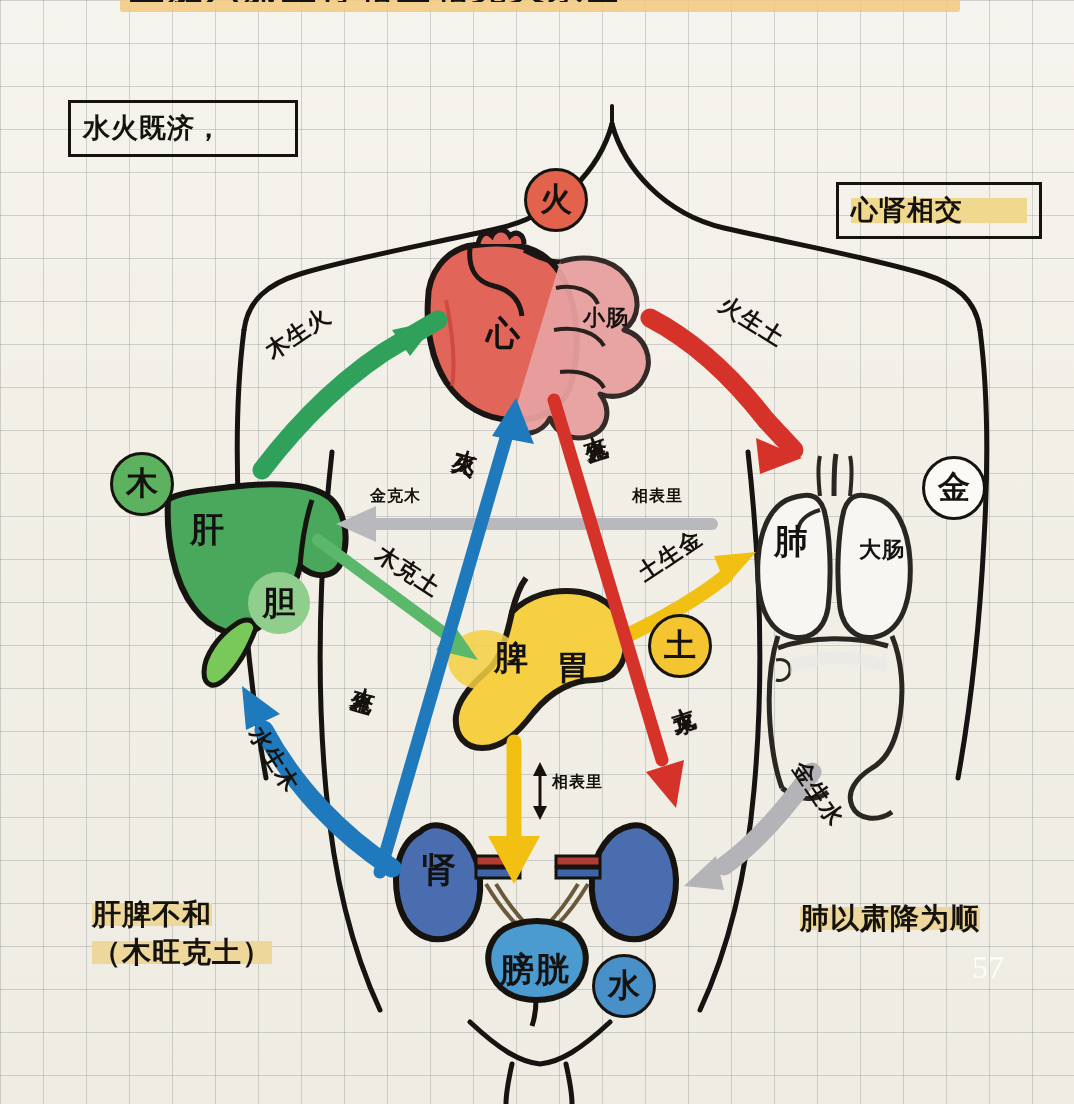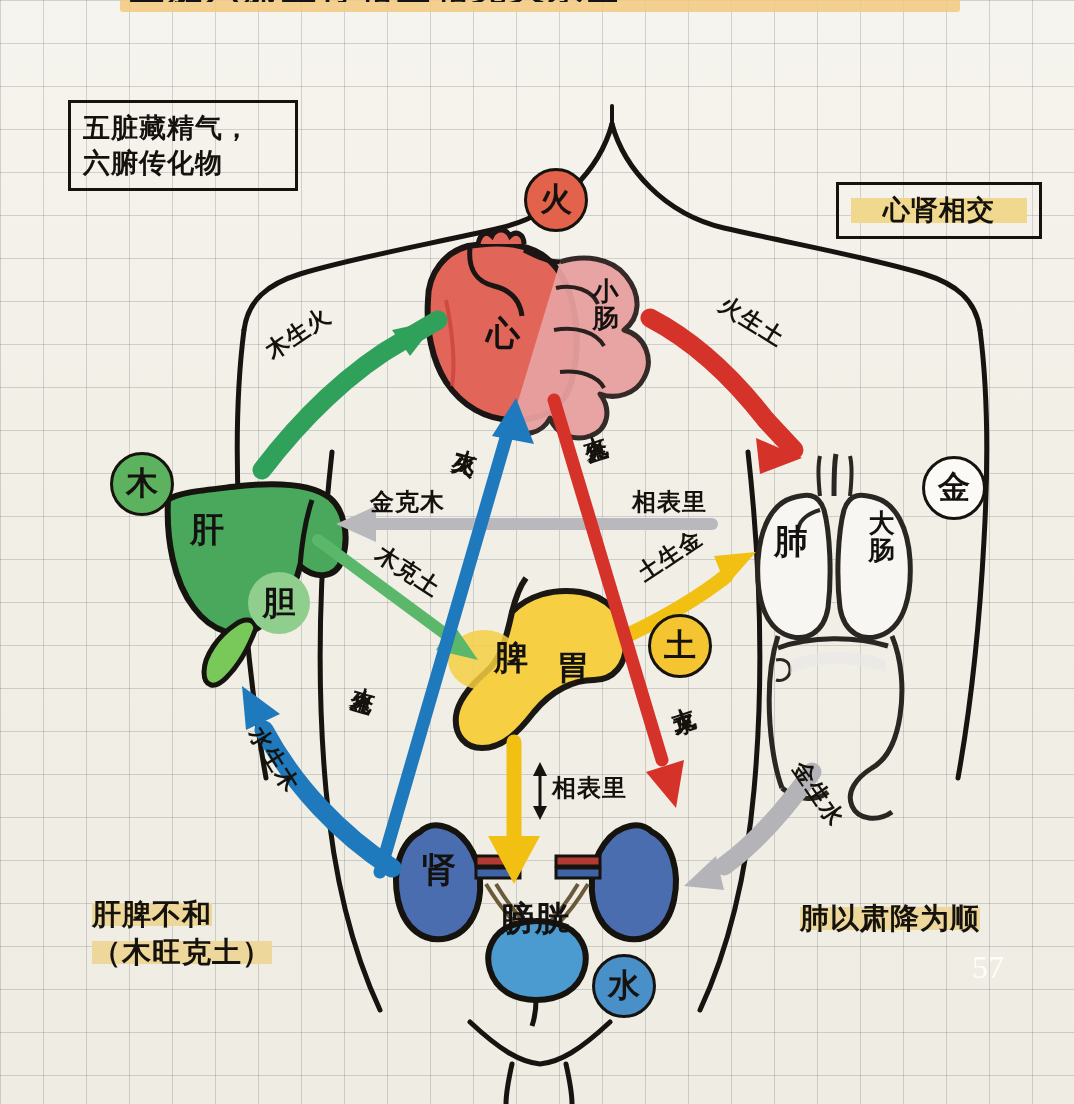--- a/index.html
+++ b/index.html
@@ -48,28 +48,28 @@
   .badge.wood{background:#5cb25f;}
   .badge.earth{background:#f5c531;}
   .badge.metal{background:#fbfaf6;}
   .badge.water{background:#4a90c8;}
   .badge.soft{border:none;background:#8fce8c;border-radius:50%;width:62px;height:62px;}
   
   .organ-label{
     position:absolute;font-size:34px;font-weight:bold;color:#141210;
     letter-spacing:1px;line-height:1.05;text-align:center;
   }
-  .organ-label.two-line{font-size:26px;}
+  .organ-label.two-line{font-size:22px;margin-top:28px;}
   
   .rel{
     position:absolute;font-size:23px;font-weight:bold;color:#15120e;
     white-space:nowrap;letter-spacing:1px;
   }
   .rel.vert{writing-mode:vertical-rl;letter-spacing:2px;}
-  .rel.h{font-size:24px;}
+  .rel.h{font-size:16px;}
   
   #page-num{
     position:absolute;right:70px;bottom:118px;
     font-size:32px;color:#ffffff;font-weight:normal;opacity:.92;
     font-family:"Liberation Serif",serif;
   }
   #watermark{
     position:absolute;right:14px;bottom:12px;font-size:15px;color:#d8d3c6;letter-spacing:2px;
   }
   svg{position:absolute;left:0;top:0;}
@@ -243,25 +243,24 @@
     </g>
 
     <g>
       <line x1="540" y1="772" x2="540" y2="810" stroke="#16130f" stroke-width="3"></line>
       <path d="M540,762 L533,776 L547,776 Z" fill="#16130f"></path>
       <path d="M540,820 L533,806 L547,806 Z" fill="#16130f"></path>
     </g>
   </svg>
 
   <div class="note-box" style="left:68px;top:100px;width:200px;">
-    <div>五脏藏精气，</div>
-    <div>六腑传化物</div>
-  </div>
-
-  <div class="note-box" style="left:836px;top:182px;width:176px;text-align:center;">
+    <div>水火既济，</div>
+  </div>
+
+  <div class="note-box" style="left:836px;top:182px;width:176px;">
     <div class="hl">心肾相交</div>
   </div>
 
   <div class="corner-note" style="left:800px;top:900px;">
     <div><span class="hl">肺以肃降为顺</span></div>
   </div>
 
   <div class="corner-note" style="left:92px;top:896px;">
     <div><span class="hl">肝脾不和</span></div>
     <div><span class="hl">（木旺克土）</span></div>
@@ -281,21 +280,21 @@
     <span style="font-size:33px;font-weight:bold;color:#141210;">胆</span>
   </div>
 
   <div class="organ-label" style="left:494px;top:640px;">脾</div>
   <div class="organ-label" style="left:556px;top:650px;">胃</div>
 
   <div class="organ-label" style="left:774px;top:524px;">肺</div>
   <div class="organ-label two-line" style="left:858px;top:510px;width:48px;">大肠</div>
 
   <div class="organ-label" style="left:422px;top:852px;">肾</div>
-  <div class="organ-label" style="left:500px;top:901px;text-align:right;">膀胱</div>
+  <div class="organ-label" style="left:500px;top:952px;text-align:right;">膀胱</div>
 
   <div class="rel" style="left:262px;top:318px;transform:rotate(-34deg);">木生火</div>
   <div class="rel" style="left:716px;top:306px;transform:rotate(32deg);">火生土</div>
   <div class="rel" style="left:634px;top:540px;transform:rotate(-34deg);">土生金</div>
   <div class="rel" style="left:782px;top:778px;transform:rotate(56deg);">金生水</div>
   <div class="rel" style="left:238px;top:744px;transform:rotate(58deg);">水生木</div>
 
   <div class="rel h" style="left:370px;top:486px;">金克木</div>
   <div class="rel" style="left:372px;top:556px;transform:rotate(33deg);">木克土</div>
   <div class="rel vert" style="left:458px;top:432px;transform:rotate(16deg);">水克火</div>

